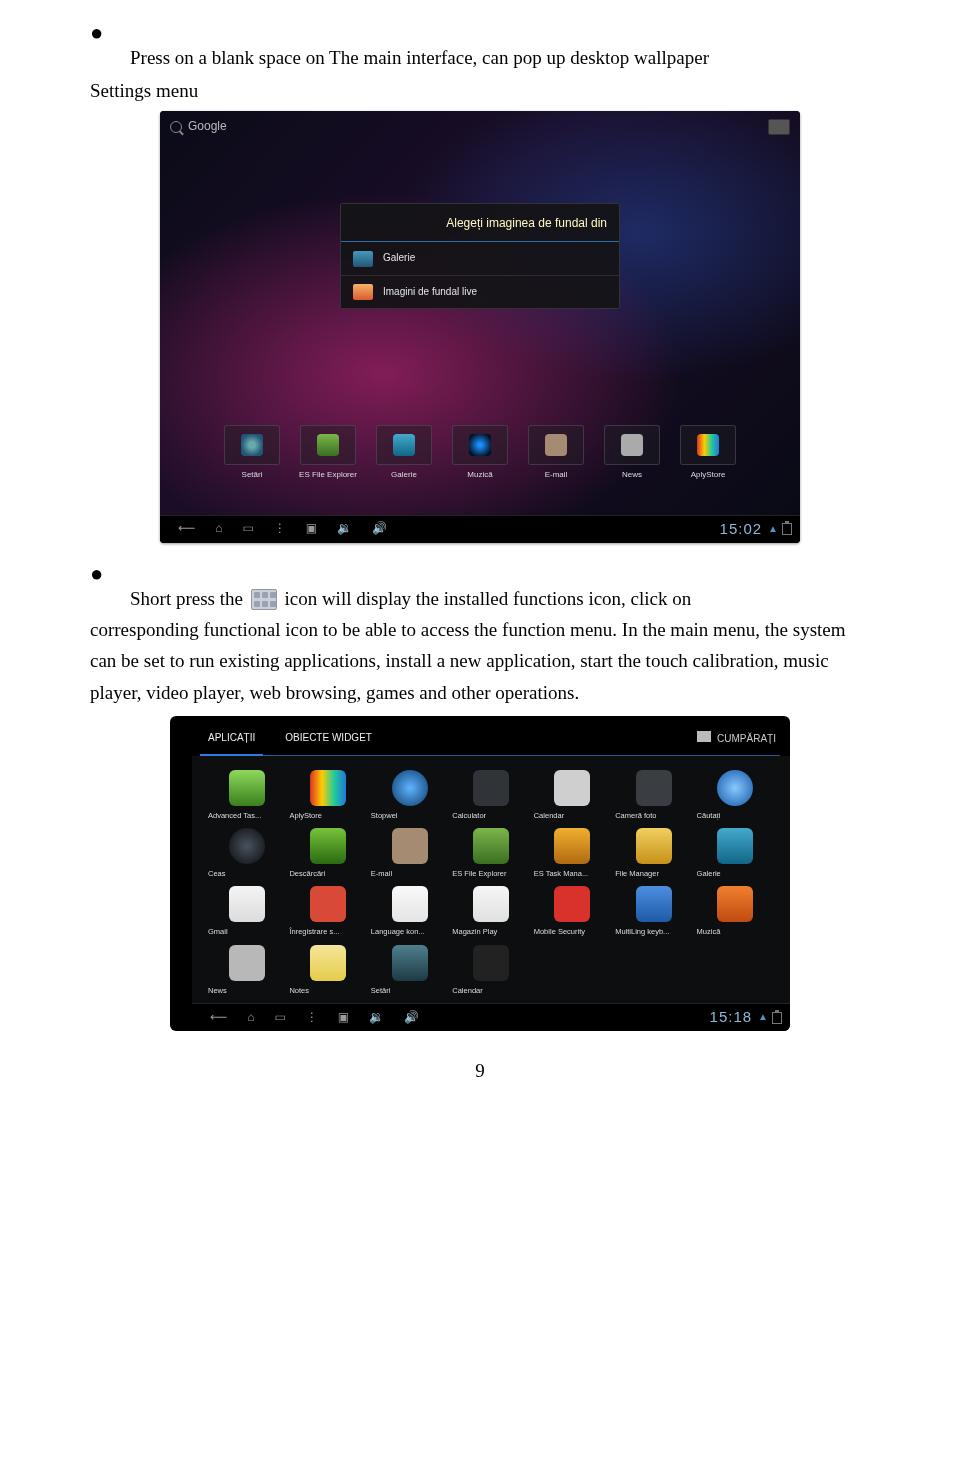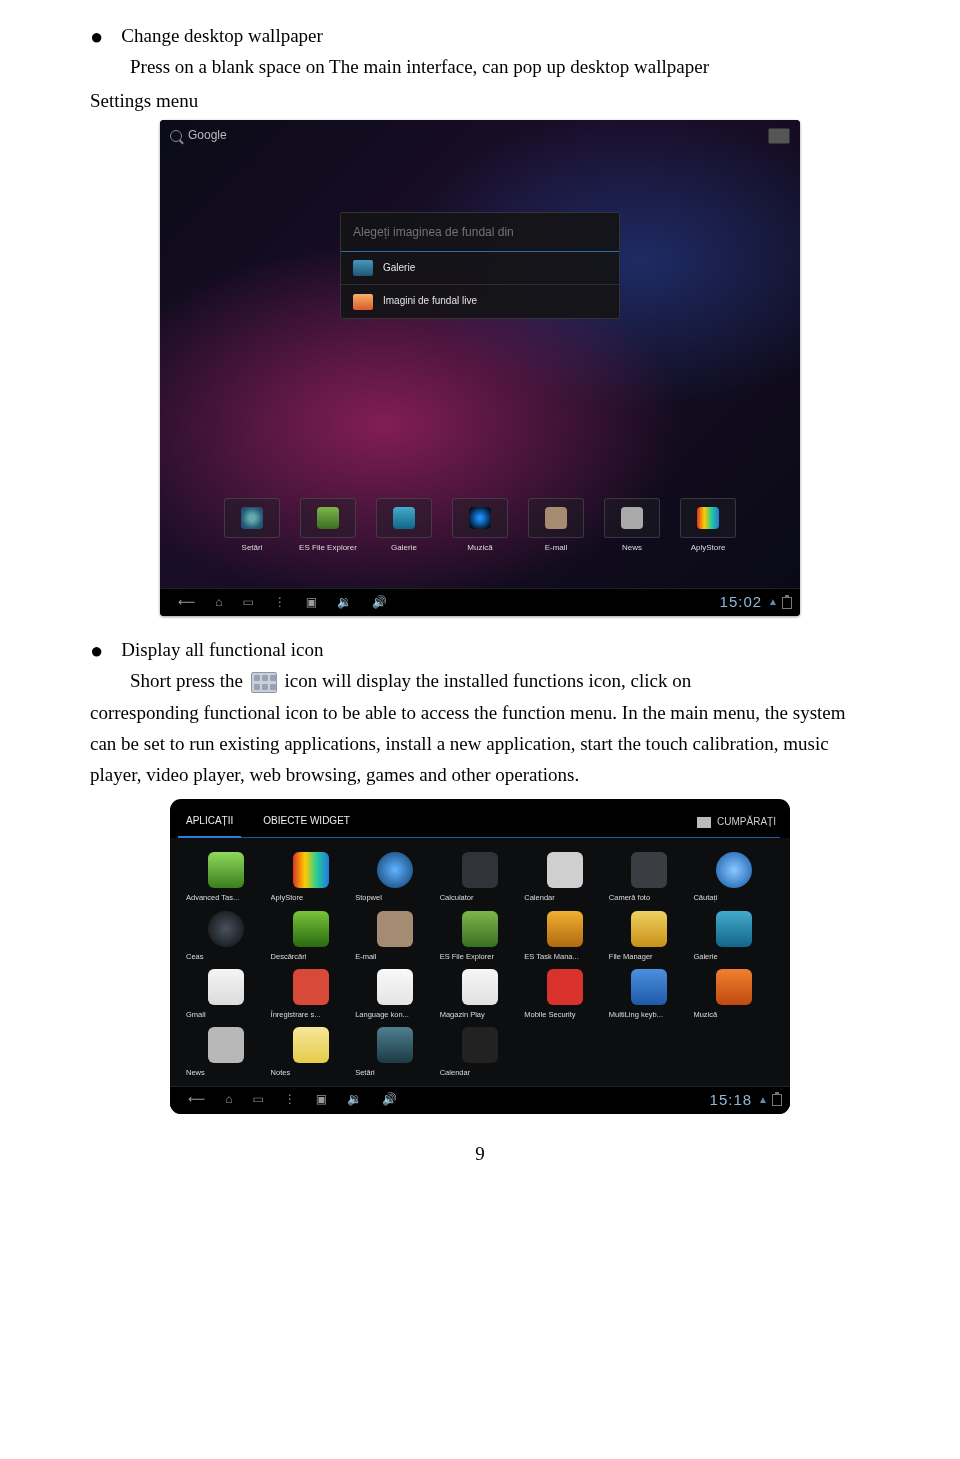--- a/index.html
+++ b/index.html
@@ -19,42 +19,42 @@
   .tablet {
     width: 640px;
     margin: 2px auto 10px auto;
     background: #000;
     border-radius: 4px;
     overflow: hidden;
     box-shadow: 0 1px 3px rgba(0,0,0,.4);
     font-family: "Helvetica Neue", Arial, sans-serif;
   }
   .tablet-screen1 {
-    height: 468px;
+    height: 404px;
     background:
       radial-gradient(ellipse 500px 300px at 35% 65%, rgba(200,40,120,.6), transparent 60%),
       radial-gradient(ellipse 400px 250px at 75% 30%, rgba(40,80,180,.45), transparent 60%),
       linear-gradient(135deg, #0b0b18 0%, #1a0d28 40%, #0a0a16 100%);
     position: relative;
   }
   .t1-topbar {
     display: flex; align-items: center;
     padding: 6px 10px 2px 10px;
     color: #aaa; font-size: 11px;
   }
   .t1-search-icon { width: 12px; height: 12px; border: 1.5px solid #888; border-radius: 50%; position: relative; margin-right: 6px;}
   .t1-search-icon:after { content:""; position:absolute; width:5px; height:1.5px; background:#888; transform:rotate(45deg); bottom:-2px; right:-3px;}
   .t1-google { color:#bbb; font-size:12px; }
   .t1-right-badge { margin-left:auto; width:22px; height:16px; background:#555; border-radius:2px; border:1px solid #333;}
   .t1-dialog {
     position:absolute; top: 92px; left: 50%; transform: translateX(-50%);
     width: 280px; background: rgba(20,20,22,.92); border-radius: 2px; color:#e5e5e5; font-size:10px;
     border:1px solid #333;
   }
-  .t1-dialog-title { padding:10px 12px 8px 12px; color:#737373; font-size:12px; border-bottom:1px solid #2b6ea8;}
+  .t1-dialog-title { padding:10px 12px 8px 12px; color:#fef9c3; font-size:12px; border-bottom:1px solid #2b6ea8;text-align:right;}
   .t1-dialog-item { display:flex; align-items:center; padding:8px 12px; border-bottom:1px solid #2d2d2f;}
   .t1-dialog-item:last-child { border-bottom:none;text-align:center;}
   .t1-di-icon { width:20px; height:16px; background:#446; border-radius:2px; margin-right:10px; position:relative;}
   .t1-di-icon.galerie { background:linear-gradient(#49b, #257);}
   .t1-di-icon.fundal { background:#3a7fc8;}
   .t1-di-icon.live { background:linear-gradient(#f7b167, #d95b2f);}
   .t1-dock {
     position:absolute; bottom:34px; left:0; right:0;
     display:flex; justify-content:center; gap:10px;
   }
@@ -90,44 +90,43 @@
   }
   .inline-apps-icon span {
     position:absolute; width:6px; height:6px; background:#9aa1b3; border-radius:1px;}
   .inline-apps-icon span:nth-child(1){top:2px;left:2px}
   .inline-apps-icon span:nth-child(2){top:2px;left:10px}
   .inline-apps-icon span:nth-child(3){top:2px;left:18px}
   .inline-apps-icon span:nth-child(4){top:11px;left:2px}
   .inline-apps-icon span:nth-child(5){top:11px;left:10px}
   .inline-apps-icon span:nth-child(6){top:11px;left:18px}
 
-  .tablet2 { width:620px; margin:8px auto 16px auto; background:#000; border-radius:11px; overflow:hidden; font-family:"Helvetica Neue",Arial,sans-serif;}
+  .tablet2 { width:620px; margin:8px auto 16px auto; background:#000; border-radius:6px; overflow:hidden; font-family:"Helvetica Neue",Arial,sans-serif;padding-left:22px;}
   .t2-header { display:flex; align-items:center; padding:8px 14px 0 14px; color:#eee; font-size:10px; gap:26px;}
   .t2-tab { padding:6px 2px 8px 2px; position:relative;}
   .t2-tab.active:after { content:""; position:absolute; left:-6px; right:-6px; bottom:-1px; height:2px; background:#2c7dd9;}
-  .t2-shop { margin-left:auto; display:flex; align-items:center; gap:6px; color:#ccc;}
+  .t2-shop { margin-left:auto; display:flex; align-items:flex-start; gap:6px; color:#ccc;}
   .t2-shop-icon { width:14px; height:11px; background:#bbb; position:relative;}
   .t2-divider { height:1px; background:#1e5a94; margin:0 10px;}
   .t2-grid {
     padding: 14px 16px 6px 16px;
     display:grid; grid-template-columns: repeat(7, 1fr);
     gap: 6px 4px; background:#0d0e10;
   }
   .app { color:#ddd; font-size:7.5px; overflow:hidden; white-space:nowrap; text-overflow:ellipsis;}
   .app-ico { width:36px; height:36px; margin:0 auto 4px auto; border-radius:6px; display:flex; align-items:center; justify-content:center;}
   .app-ico.round { border-radius:50%;}
   .page-num { text-align:center; margin-top:24px; font-size:19px;}
   .para { margin-top: 18px; }
 </style>
 </head>
 <body>
 
 <div class="bullet-row">
   <span class="bullet">●</span>
-  <span>Change desktop wallpaper</span>
 </div>
 <div class="indent">Press on a blank space on The main interface, can pop up desktop wallpaper</div>
 <div class="settings-label">Settings menu</div>
 
 <div class="tablet">
   <div class="tablet-screen1">
     <div class="t1-topbar">
       <span class="t1-search-icon"></span>
       <span class="t1-google">Google</span>
       <span class="t1-right-badge"></span>
@@ -177,21 +176,20 @@
     <span class="nav-icon">🔊</span>
     <span class="nav-spacer"></span>
     <span class="nav-time">15:02</span>
     <span class="nav-wifi">▲</span>
     <span class="nav-bat"></span>
   </div>
 </div>
 
 <div class="bullet-row para">
   <span class="bullet">●</span>
-  <span>Display all functional icon</span>
 </div>
 <div>
   <span class="indent">Short press the</span>
   <span class="inline-apps-icon"><span></span><span></span><span></span><span></span><span></span><span></span></span>
   <span>icon will display the installed functions icon, click on</span>
 </div>
 <div>corresponding functional icon to be able to access the function menu. In the main menu, the system can be set to run existing applications, install a new application, start the touch calibration, music player, video player, web browsing, games and other operations.</div>
 
 <div class="tablet2">
   <div class="t2-header">

